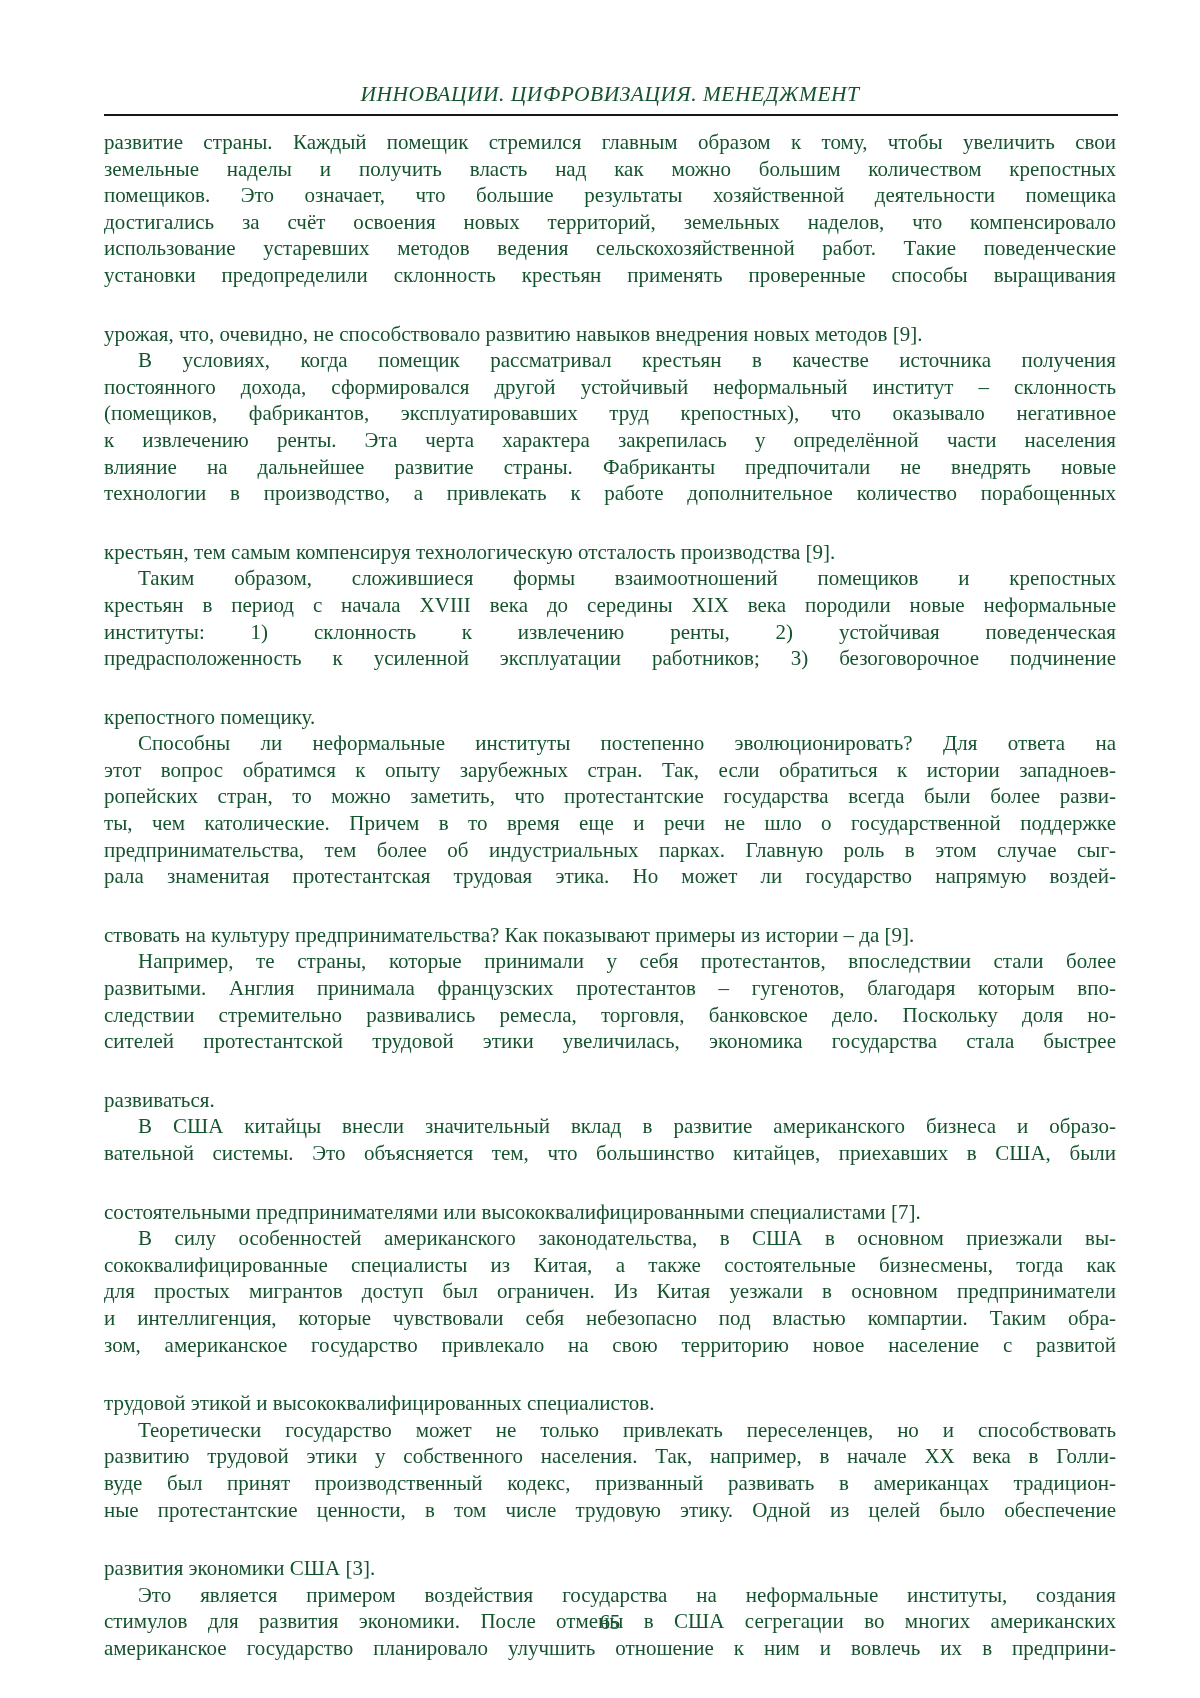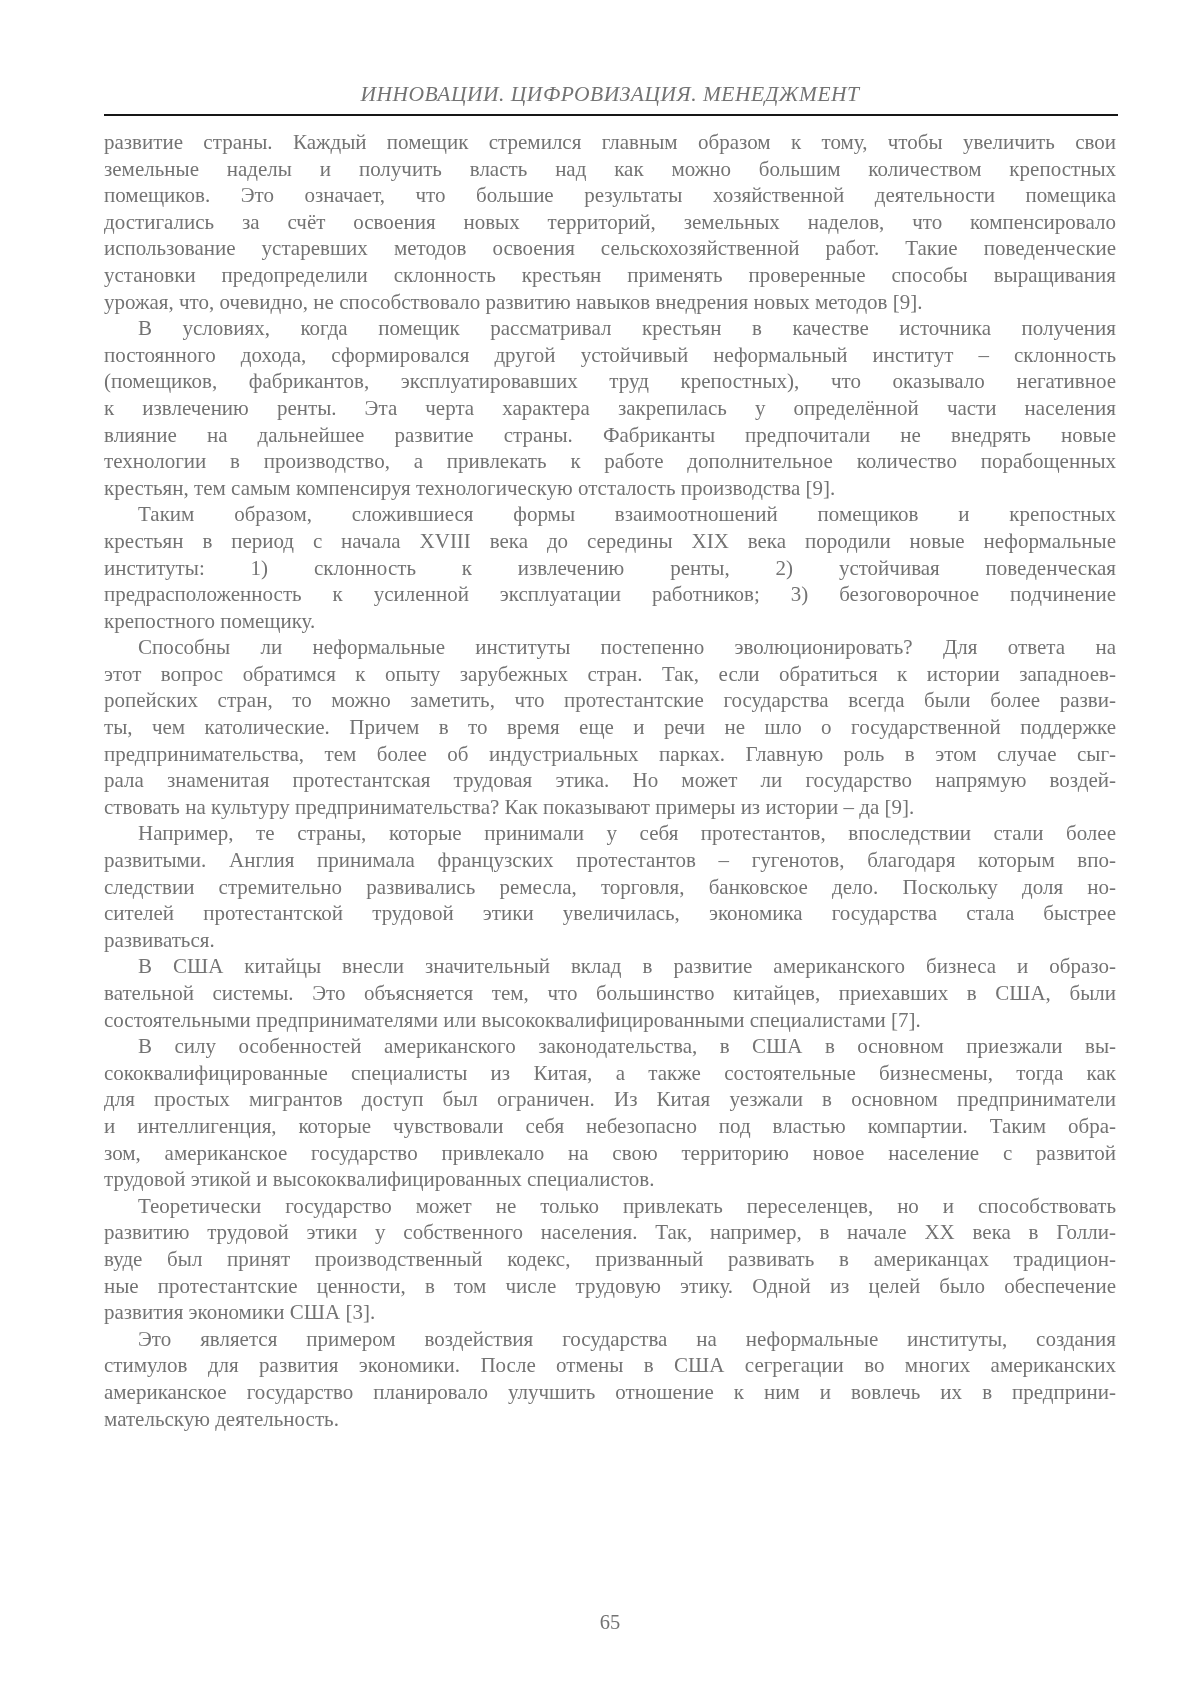--- a/index.html
+++ b/index.html
@@ -6,21 +6,21 @@
     margin: 0;
     padding: 0;
     background: #ffffff;
   }
   .page {
     position: relative;
     width: 1200px;
     height: 1698px;
     background: #ffffff;
     font-family: "Liberation Serif", "DejaVu Serif", serif;
-    color: #737373;
+    color: #14532d;
     overflow: hidden;
   }
   .running-head {
     position: absolute;
     left: 104px;
     width: 1012px;
     top: 82px;
     text-align: center;
     font-style: italic;
     font-size: 21.5px;
@@ -49,20 +49,21 @@
   .line {
     height: 26.6px;
     line-height: 26.6px;
     text-align: justify;
     text-align-last: justify;
     white-space: normal;
     overflow: hidden;
   }
   .line.last {
     text-align-last: left;
+    margin-top: 32px;
   }
   .line.indent {
     text-indent: 34px;
   }
   .page-number {
     position: absolute;
     left: 104px;
     width: 1012px;
     top: 1572px;
     text-align: center;
@@ -75,21 +76,21 @@
 
 <div class="page">
   <div class="running-head">ИННОВАЦИИ. ЦИФРОВИЗАЦИЯ. МЕНЕДЖМЕНТ</div>
   <div class="header-rule"></div>
   <div class="article-body">
       <div class="para">
         <div class="line">развитие страны. Каждый помещик стремился главным образом к тому, чтобы увеличить свои</div>
         <div class="line">земельные наделы и получить власть над как можно большим количеством крепостных</div>
         <div class="line">помещиков. Это означает, что большие результаты хозяйственной деятельности помещика</div>
         <div class="line">достигались за счёт освоения новых территорий, земельных наделов, что компенсировало</div>
-        <div class="line">использование устаревших методов освоения сельскохозяйственной работ. Такие поведенческие</div>
+        <div class="line">использование устаревших методов ведения сельскохозяйственной работ. Такие поведенческие</div>
         <div class="line">установки предопределили склонность крестьян применять проверенные способы выращивания</div>
         <div class="line last">урожая, что, очевидно, не способствовало развитию навыков внедрения новых методов [9].</div>
       </div>
       <div class="para">
         <div class="line indent">В условиях, когда помещик рассматривал крестьян в качестве источника получения</div>
         <div class="line">постоянного дохода, сформировался другой устойчивый неформальный институт – склонность</div>
         <div class="line">(помещиков, фабрикантов, эксплуатировавших труд крепостных), что оказывало негативное</div>
         <div class="line">к извлечению ренты. Эта черта характера закрепилась у определённой части населения</div>
         <div class="line">влияние на дальнейшее развитие страны. Фабриканты предпочитали не внедрять новые</div>
         <div class="line">технологии в производство, а привлекать к работе дополнительное количество порабощенных</div>

